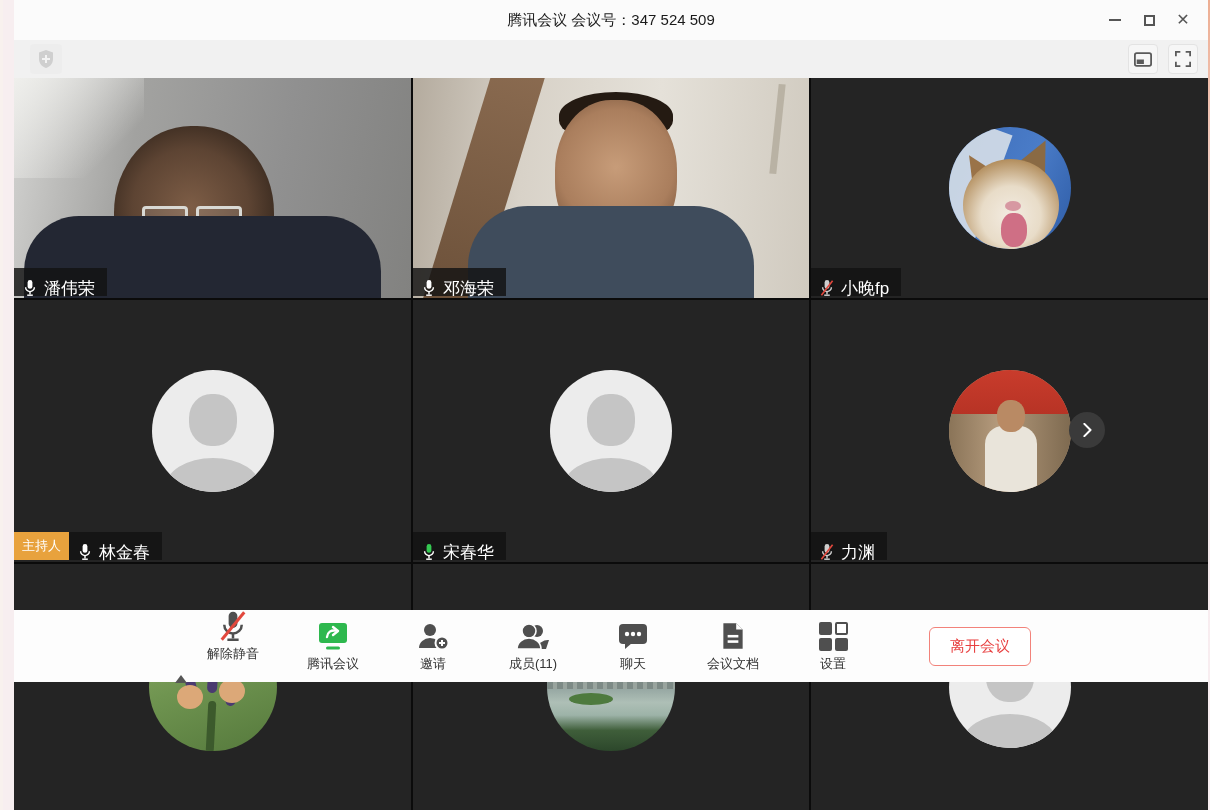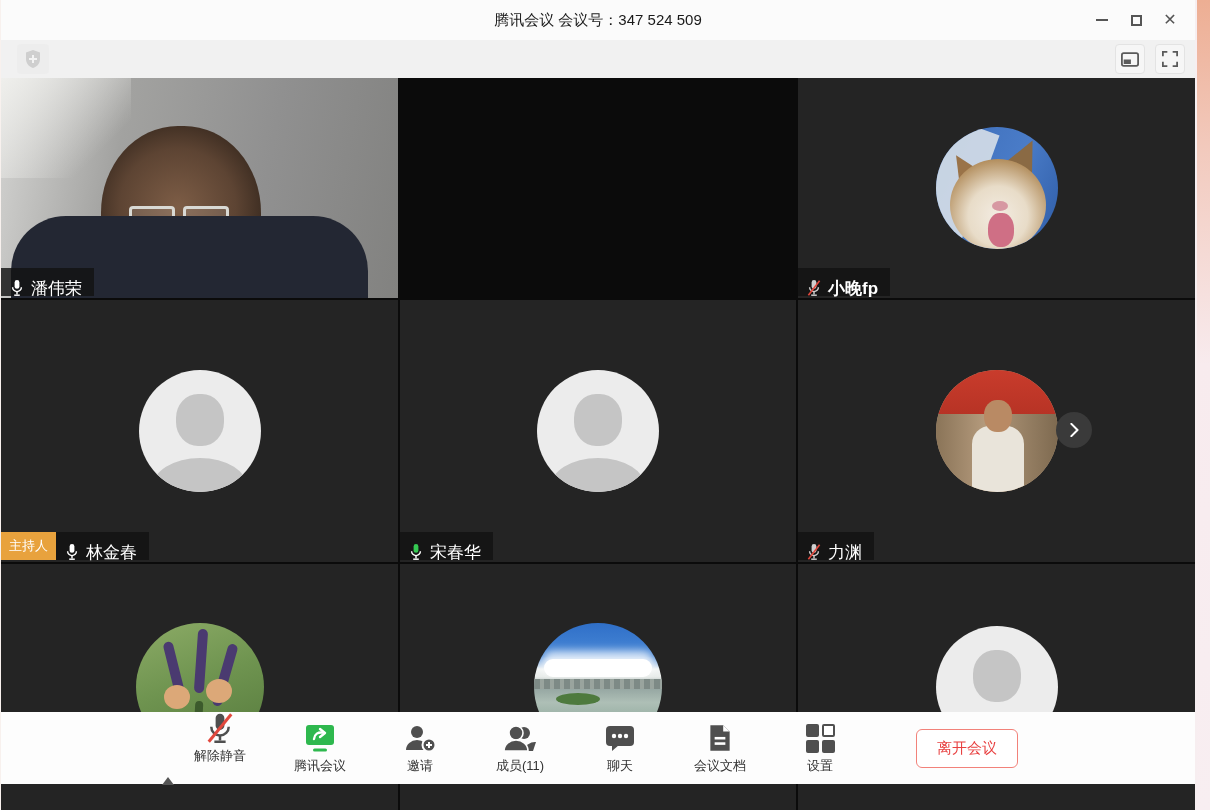--- a/index.html
+++ b/index.html
@@ -4,21 +4,21 @@
 <style>
   * { box-sizing: border-box; margin: 0; padding: 0; }
   html,body { width:1210px; height:810px; overflow:hidden; font-family:"Liberation Sans",sans-serif; }
   body { position:relative; background:#f7eef0; }
 
   
   .bg-left  { position:absolute; left:0; top:0; width:3px; height:810px; background:#f8f1ee; }
   .bg-right { position:absolute; right:0; top:0; width:13px; height:810px;
               background:linear-gradient(#edae93 0%, #f2c9bc 18%, #f8ebee 45%, #f8eef1 100%); }
 
-  .window { position:absolute; left:1px; top:0; width:1194px; height:784px; background:#0b0b0b; }
+  .window { position:absolute; left:14px; top:0; width:1194px; height:682px; background:#0b0b0b; }
 
   
   .titlebar { position:relative; height:40px; background:#fbfbfb; }
   .titlebar .title { position:absolute; left:0; right:0; top:0; height:40px; line-height:40px;
                      text-align:center; font-size:15px; color:#1a1a1a; }
   .win-controls { position:absolute; right:8px; top:0; height:40px; display:flex; align-items:center; }
   .win-btn { width:34px; height:30px; display:flex; align-items:center; justify-content:center; cursor:default; }
   .glyph-min { width:12px; height:0; border-top:2px solid #555; }
   .glyph-max { width:11px; height:11px; border:2px solid #555; }
   .glyph-close { font-size:16px; color:#555; line-height:1; }
@@ -29,21 +29,21 @@
                 background:#ededed; display:flex; align-items:center; justify-content:center; }
   .subbar-right { position:absolute; right:10px; top:4px; display:flex; gap:10px; }
   .sq-btn { width:30px; height:30px; border-radius:4px; background:#f6f6f6; border:1px solid #e3e3e3;
             display:flex; align-items:center; justify-content:center; }
 
   
   .stage { position:absolute; top:78px; left:0; width:1194px; height:732px; background:#0b0b0b; }
   .tile { position:absolute; background:#242424; overflow:hidden; }
   .t0 { left:0;   top:0;   width:397px; height:220px; }
   .t1 { left:399px;top:0;  width:396px; height:220px; }
-  .t2 { left:797px;top:0;  width:397px; height:220px;font-weight:bold; }
+  .t2 { left:797px;top:0;  width:397px; height:220px; }
   .t3 { left:0;   top:222px; width:397px; height:262px; }
   .t4 { left:399px;top:222px; width:396px; height:262px; }
   .t5 { left:797px;top:222px; width:397px; height:262px; }
   .t6 { left:0;   top:486px; width:397px; height:246px; }
   .t7 { left:399px;top:486px; width:396px; height:246px; }
   .t8 { left:797px;top:486px; width:397px; height:246px; }
 
   
   .feed-pan { position:absolute; inset:0;
     background:linear-gradient(100deg,#d4d4d2 0%,#a2a2a0 30%,#909090 65%,#828280 100%); }
@@ -221,20 +221,40 @@
             <rect x="7" y="1" width="6" height="11" rx="3" fill="#fff"></rect>
             <path d="M4.5 10 a5.5 5.5 0 0 0 11 0" fill="none" stroke="#fff" stroke-width="1.8"></path>
             <line x1="10" y1="16" x2="10" y2="19" stroke="#fff" stroke-width="1.8"></line>
             <line x1="6.5" y1="20" x2="13.5" y2="20" stroke="#fff" stroke-width="1.8"></line>
           </svg>
           <span>潘伟荣</span>
         </div>
       </div>
     </div>
 
+    <div class="tile t1">
+      <div class="feed-deng">
+        <div class="frame"></div>
+        <div class="pole"></div>
+        <div class="hair"></div>
+        <div class="head"></div>
+        <div class="body"></div>
+      </div>
+      <div class="name-label">
+        <div class="label-main">
+          <svg class="mic16" viewBox="0 0 20 22">
+            <rect x="7" y="1" width="6" height="11" rx="3" fill="#fff"></rect>
+            <path d="M4.5 10 a5.5 5.5 0 0 0 11 0" fill="none" stroke="#fff" stroke-width="1.8"></path>
+            <line x1="10" y1="16" x2="10" y2="19" stroke="#fff" stroke-width="1.8"></line>
+            <line x1="6.5" y1="20" x2="13.5" y2="20" stroke="#fff" stroke-width="1.8"></line>
+          </svg>
+          <span>邓海荣</span>
+        </div>
+      </div>
+    </div>
 
     <div class="tile t2">
       <div class="avatar av-cat">
         <div class="stripe"></div>
           <div class="ear-l"></div>
           <div class="ear-r"></div>
         <div class="face"></div>
           <div class="nose"></div>
           <div class="tongue"></div>
       </div>

